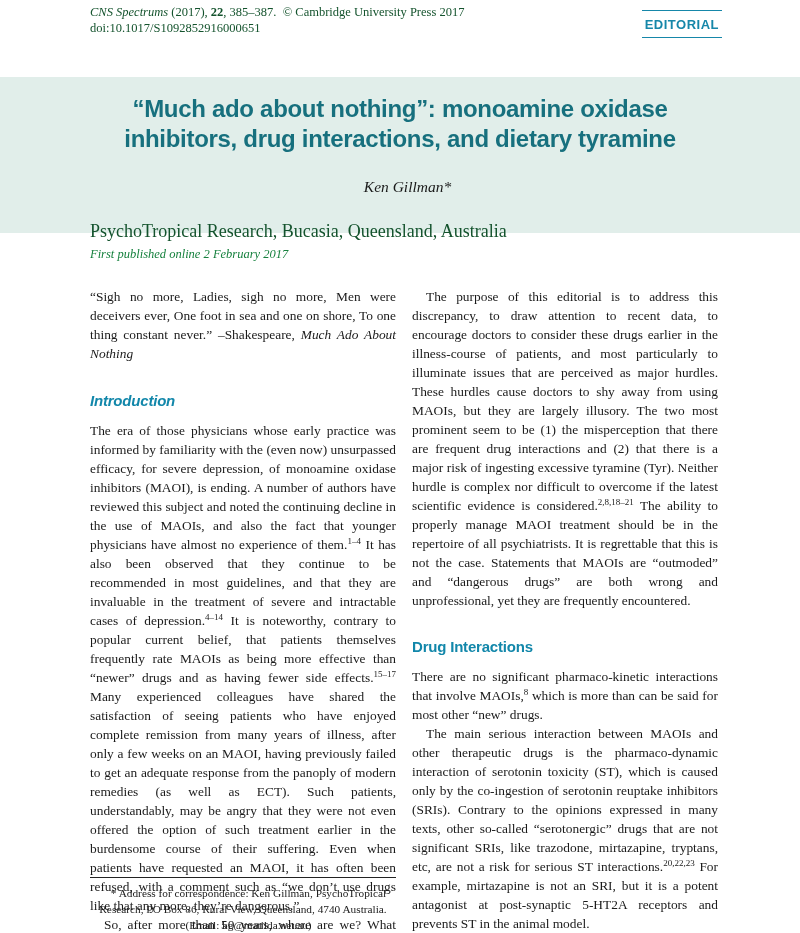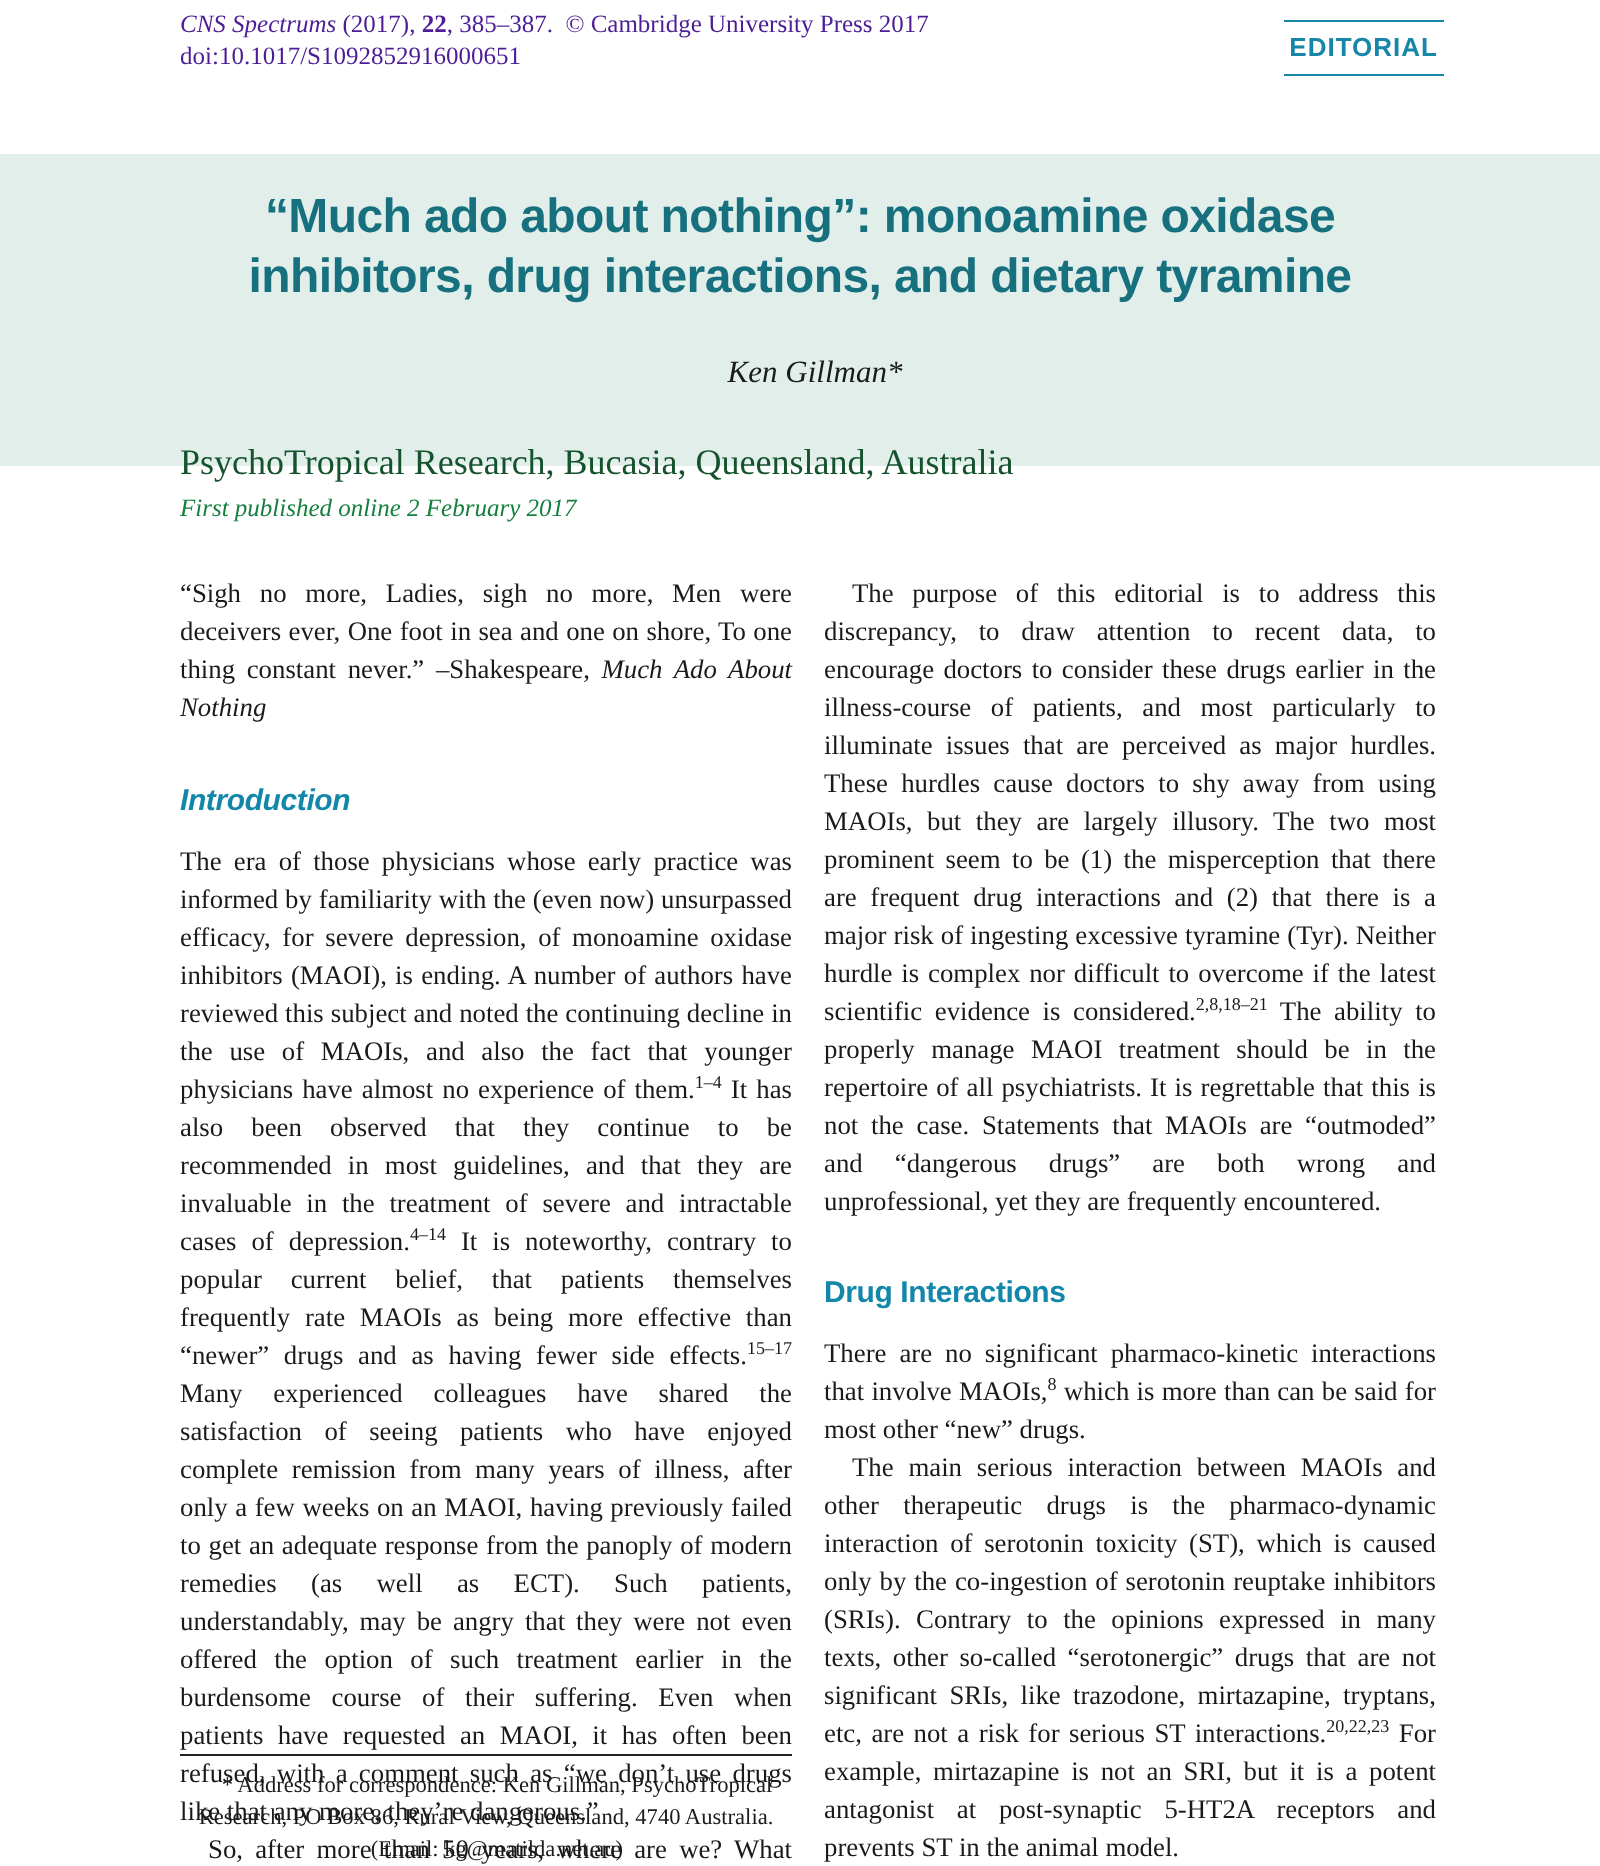--- a/index.html
+++ b/index.html
@@ -7,21 +7,21 @@
     position:relative;
     width:800px;height:933px;
     background:#ffffff;
     font-family:"Liberation Serif", serif;
     color:#1a1a1a;
     overflow:hidden;
   }
   
   .jheader{
     position:absolute;top:4px;left:90px;width:500px;
-    font-size:12.5px;line-height:16px;color:#4c1d95;
+    font-size:12.5px;line-height:16px;color:#14532d;
   }
   .jheader .doi{display:block;}
   .editorial-badge{
     position:absolute;top:10px;right:78px;
     border-top:1.5px solid #1687a9;
     border-bottom:1.5px solid #1687a9;
     padding:4px 3px;
     min-width:70px;text-align:center;
   }
   .editorial-badge span{

